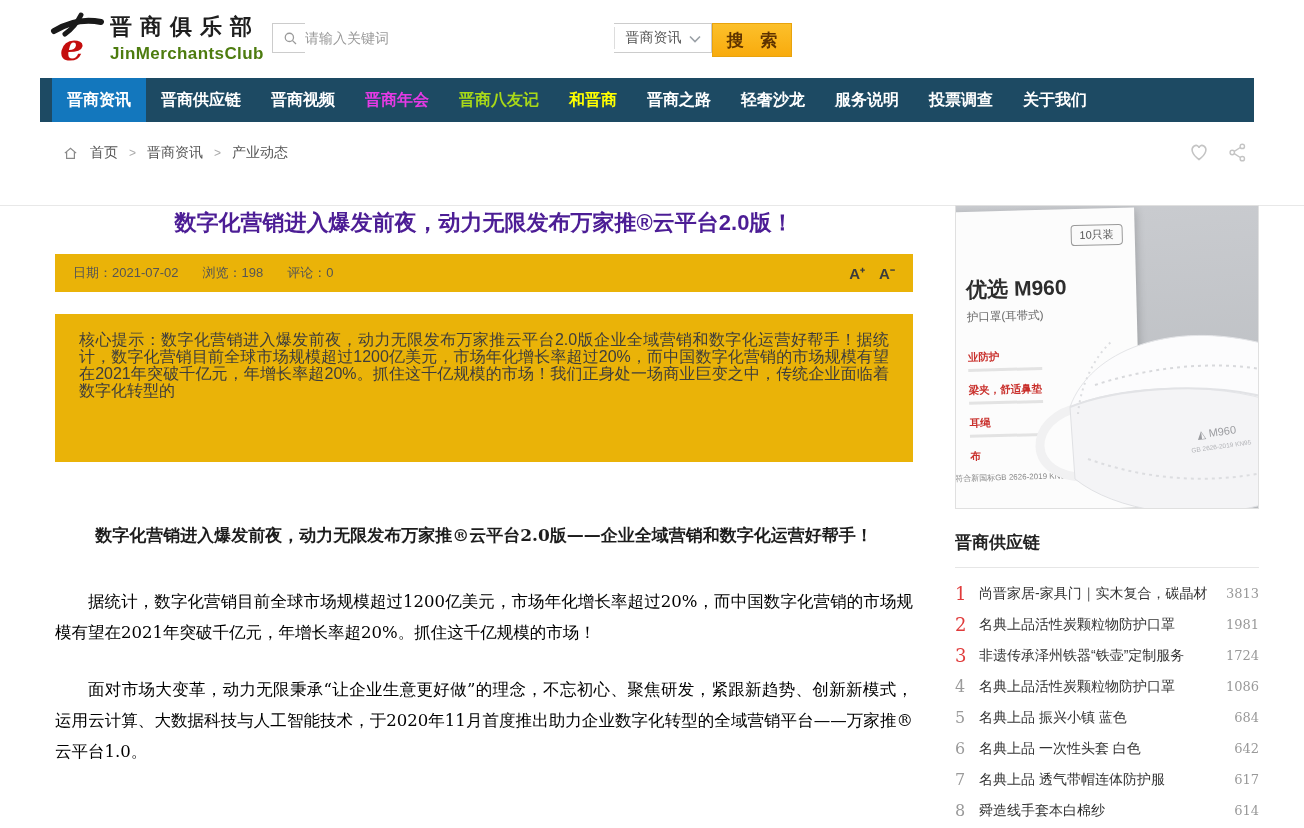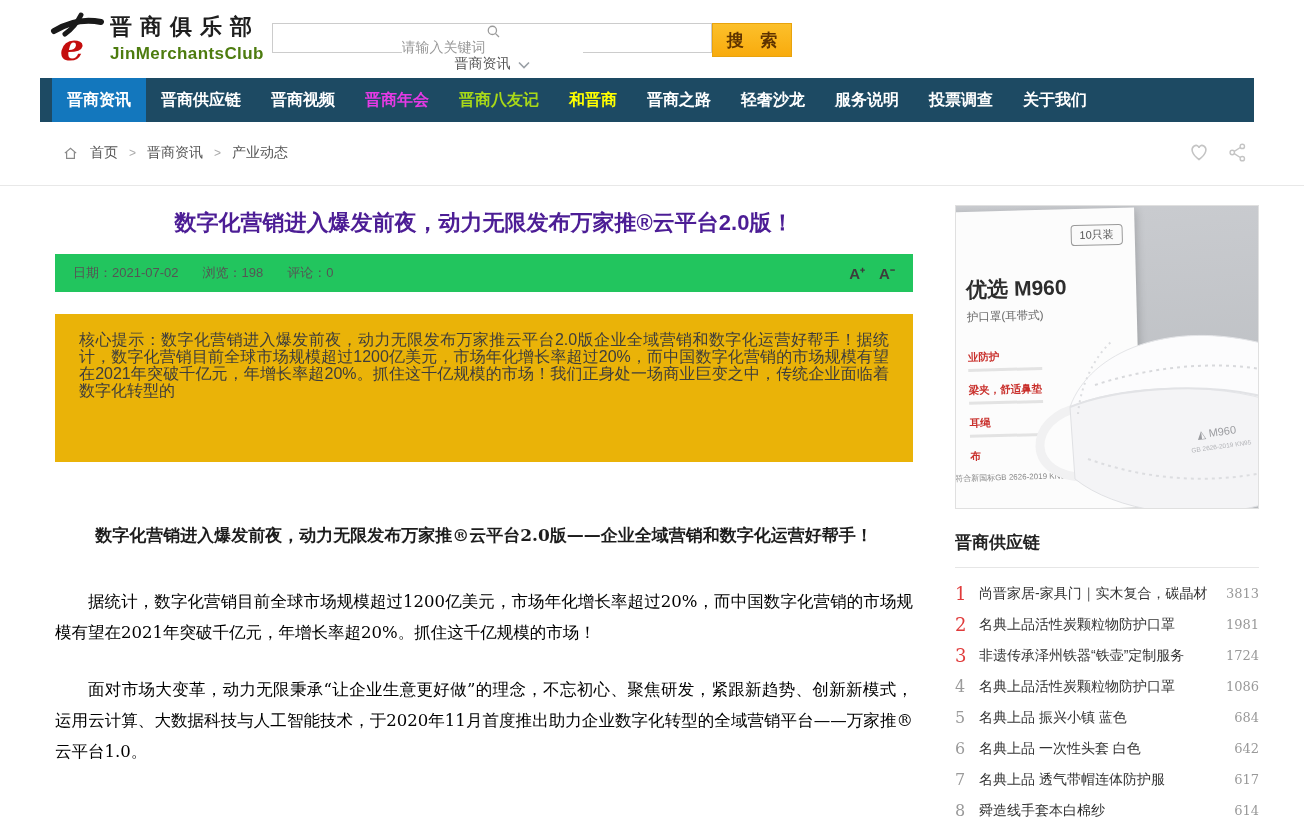--- a/index.html
+++ b/index.html
@@ -11,21 +11,21 @@
   
   .header { position:absolute; left:0; top:0; width:1304px; height:78px; background:#fff; }
   .logo { position:absolute; left:50px; top:10px; display:flex; align-items:center; gap:6px; }
   .logo-mark { width:54px; height:56px; }
   .logo-cn { font-family:"DejaVu Serif", serif; font-weight:bold; font-size:22px;
              letter-spacing:8px; color:#1f1f1f; white-space:nowrap; }
   .logo-en { font-weight:bold; font-size:17px; color:#4d7c0f; letter-spacing:.4px; margin-top:2px; }
 
   .searchbar { position:absolute; left:272px; top:23px; height:34px; display:flex; }
   .search-box { display:flex; align-items:center; border:1px solid #ccc; background:#fff;
-                width:440px; height:30px;flex-direction:column; }
+                width:440px; height:30px; }
   .search-icon { margin:0 7px 0 10px; display:flex; }
   .search-input { border:none; outline:none; flex:1; font-size:14px; color:#444; height:30px;
                   font-family:"Liberation Sans",sans-serif; }
   .search-input::placeholder { color:#9a9a9a; }
   .search-divider { width:1px; height:22px; background:#ddd; }
   .search-select { width:96px; height:100%; display:flex; align-items:center; justify-content:center;
                    gap:7px; font-size:14px; color:#555; cursor:pointer; }
   .search-btn { width:80px; height:34px; border:1px solid #e8a30d;
                 background:linear-gradient(#fcc02b,#f8ab0d); color:#5e3300;
                 font-size:17px; font-weight:bold; letter-spacing:6px; padding-left:6px;
@@ -36,34 +36,34 @@
   .hot-kw { color:#4a4a4a; cursor:pointer; }
 
   
   .nav { position:absolute; left:40px; top:78px; width:1214px; height:44px; background:#1d4a63;
          display:flex; align-items:stretch; padding-left:12px; }
   .nav-item { display:flex; align-items:center; padding:0 15px; font-size:16px; font-weight:bold;
               color:#fff; cursor:pointer; white-space:nowrap; }
   .nav-item.active { background:#1377bd; }
 
   
-  .crumbrow { position:absolute; left:0; top:122px; width:1304px; height:64px;
+  .crumbrow { position:absolute; left:0; top:122px; width:1304px; height:84px;
               border-bottom:1px solid #e8e8e8; }
   .breadcrumb { position:absolute; left:62px; top:22px; display:flex; align-items:center;
                 gap:11px; font-size:14px; color:#555; }
   .crumb { color:#555; cursor:pointer; }
   .crumb-sep { color:#aaa; font-size:12px; }
   .page-actions { position:absolute; right:56px; top:18px; display:flex; gap:16px; align-items:center; }
   .act-icon { cursor:pointer; display:flex; }
 
   
   .article { position:absolute; left:55px; top:208px; width:858px; }
   .article-title { text-align:center; font-size:22px; font-weight:bold; color:#4c1d95;
                    line-height:30px; }
-  .meta-bar { margin-top:16px; background:#22c55e; height:38px; display:flex; align-items:center;
+  .meta-bar { margin-top:16px; background:#eab308; height:38px; display:flex; align-items:center;
               padding:0 18px; font-size:13px; color:#555; }
   .meta-item { margin-right:24px; }
   .font-controls { margin-left:auto; display:flex; gap:14px; font-size:15px; color:#3c3c3c; }
   .font-btn { cursor:pointer; font-weight:bold; }
   .summary { margin-top:22px; background:#eab308; padding:17px 24px; font-size:16px;
              line-height:17px; color:#3d3d3d; min-height:148px; text-align:justify; }
   .body-heading { margin-top:60px; text-align:center; font-weight:bold; font-size:17px;
                   color:#1c1c1c; font-family:"DejaVu Serif", serif; line-height:26px; }
   .body-p { margin-top:26px; font-size:16.5px; line-height:31px; color:#000000;
             text-indent:2em; font-family:"DejaVu Serif", serif; text-align:justify; }

